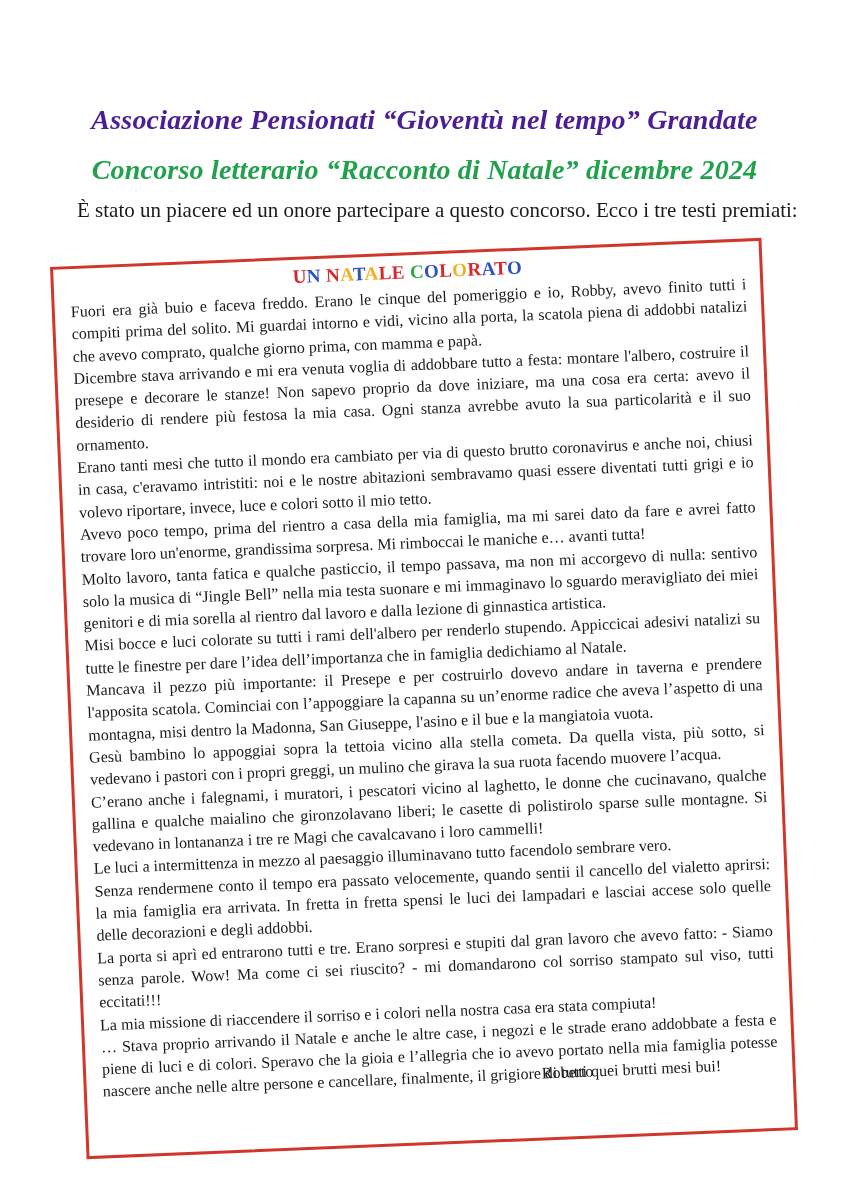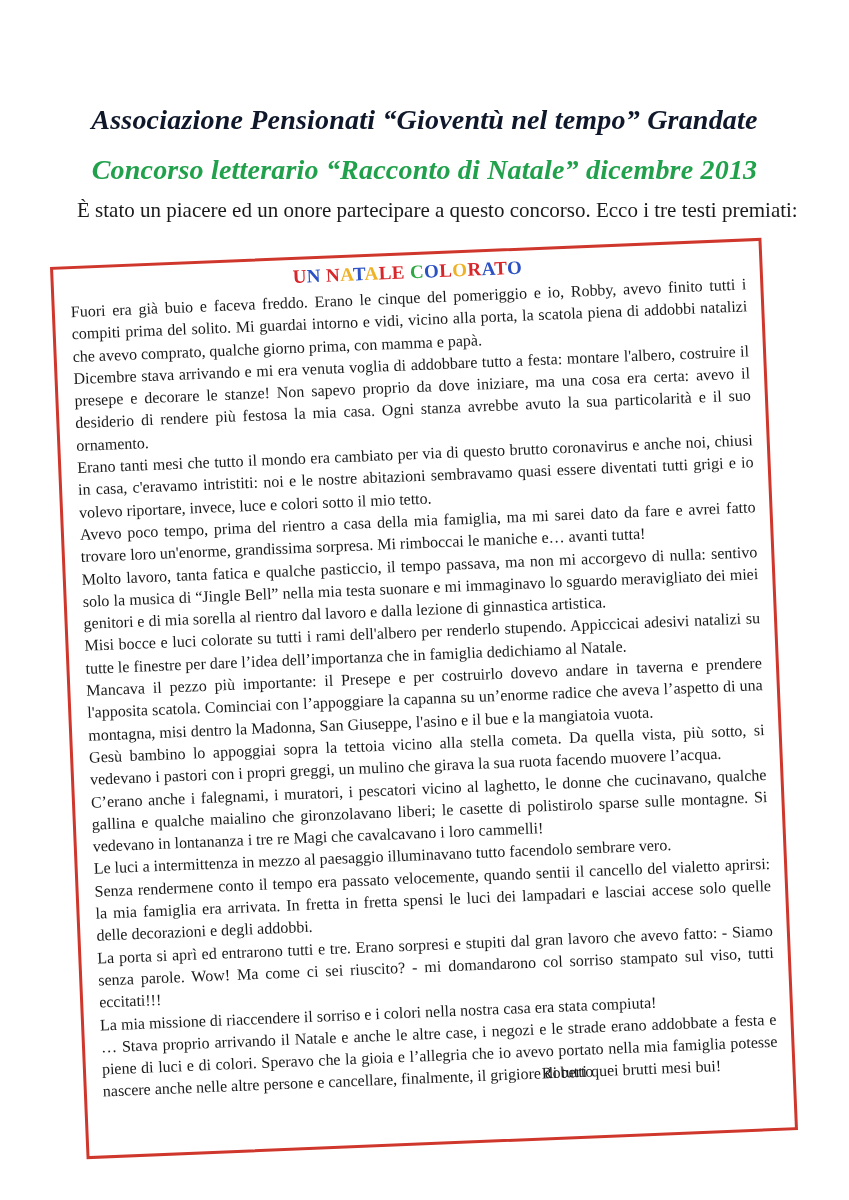--- a/index.html
+++ b/index.html
@@ -30,22 +30,22 @@
   .story-body p{
     margin:0;font-size:16px;line-height:22.3px;text-align:justify;
   }
   .signature{
     font-size:16px;line-height:22.3px;text-indent:65%;margin-top:-22.3px;
   }
 </style>
 </head>
 <body>
 
-<div class="page-title line1" style="color: #0f172a;">Associazione Pensionati “Gioventù nel tempo” Grandate</div>
-<div class="page-title line2" style="color: rgb(33, 161, 75);">Concorso letterario “Racconto di Natale” dicembre 2013</div>
+<div class="page-title line1" style="color: #4c1d95;">Associazione Pensionati “Gioventù nel tempo” Grandate</div>
+<div class="page-title line2" style="color: rgb(33, 161, 75);">Concorso letterario “Racconto di Natale” dicembre 2024</div>
 
 <p class="intro">È stato un piacere ed un onore partecipare a questo concorso. Ecco i tre testi premiati:</p>
 
 <div class="story-box" style="border-color: rgb(208, 55, 44);">
   <div class="story-title" id="story-title"><span style="color: rgb(216, 39, 43);">U</span><span style="color: rgb(43, 81, 196);">N</span><span style="color: rgb(216, 39, 43);"> </span><span style="color: rgb(216, 39, 43);">N</span><span style="color: rgb(239, 178, 38);">A</span><span style="color: rgb(43, 81, 196);">T</span><span style="color: rgb(239, 178, 38);">A</span><span style="color: rgb(216, 39, 43);">L</span><span style="color: rgb(216, 39, 43);">E</span><span style="color: rgb(216, 39, 43);"> </span><span style="color: rgb(47, 168, 67);">C</span><span style="color: rgb(43, 81, 196);">O</span><span style="color: rgb(216, 39, 43);">L</span><span style="color: rgb(239, 178, 38);">O</span><span style="color: rgb(216, 39, 43);">R</span><span style="color: rgb(43, 81, 196);">A</span><span style="color: rgb(216, 39, 43);">T</span><span style="color: rgb(43, 81, 196);">O</span></div>
   <div class="story-body" id="story-body">
       <p>Fuori era già buio e faceva freddo. Erano le cinque del pomeriggio e io, Robby, avevo finito tutti i compiti prima del solito. Mi guardai intorno e vidi, vicino alla porta, la scatola piena di addobbi natalizi che avevo comprato, qualche giorno prima, con mamma e papà.</p>
       <p>Dicembre stava arrivando e mi era venuta voglia di addobbare tutto a festa: montare l'albero, costruire il presepe e decorare le stanze! Non sapevo proprio da dove iniziare, ma una cosa era certa: avevo il desiderio di rendere più festosa la mia casa. Ogni stanza avrebbe avuto la sua particolarità e il suo ornamento.</p>
       <p>Erano tanti mesi che tutto il mondo era cambiato per via di questo brutto coronavirus e anche noi, chiusi in casa, c'eravamo intristiti: noi e le nostre abitazioni sembravamo quasi essere diventati tutti grigi e io volevo riportare, invece, luce e colori sotto il mio tetto.</p>
       <p>Avevo poco tempo, prima del rientro a casa della mia famiglia, ma mi sarei dato da fare e avrei fatto trovare loro un'enorme, grandissima sorpresa. Mi rimboccai le maniche e… avanti tutta!</p>

